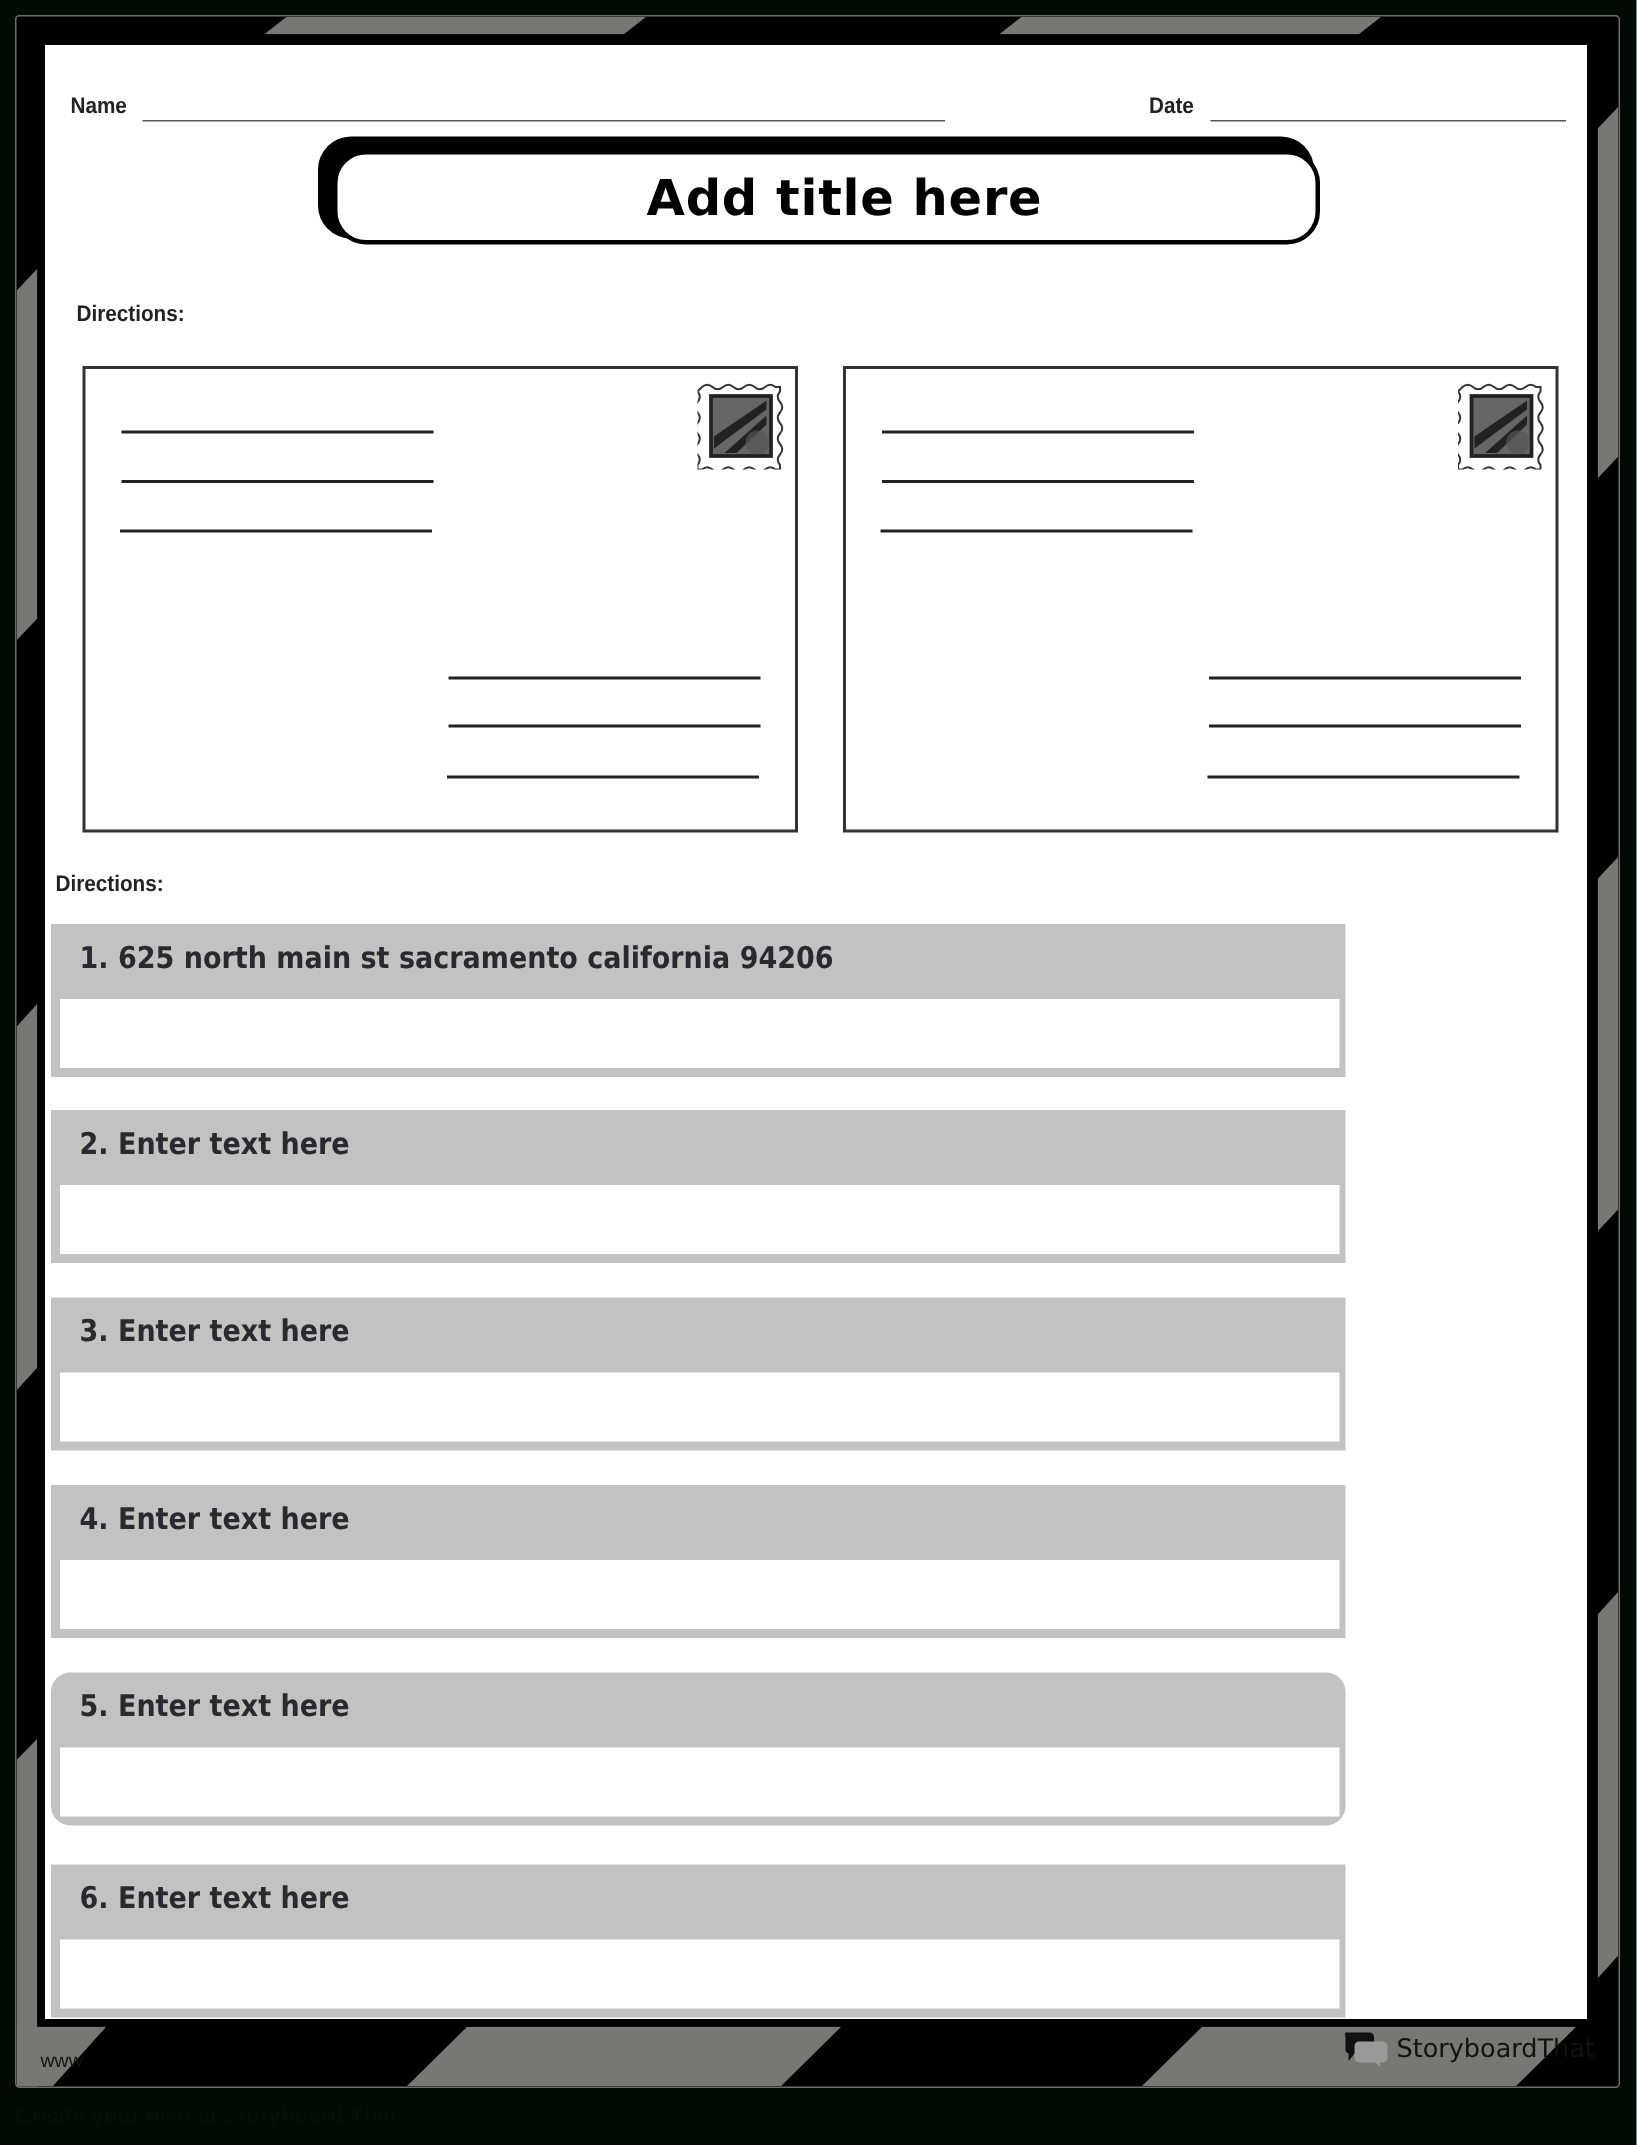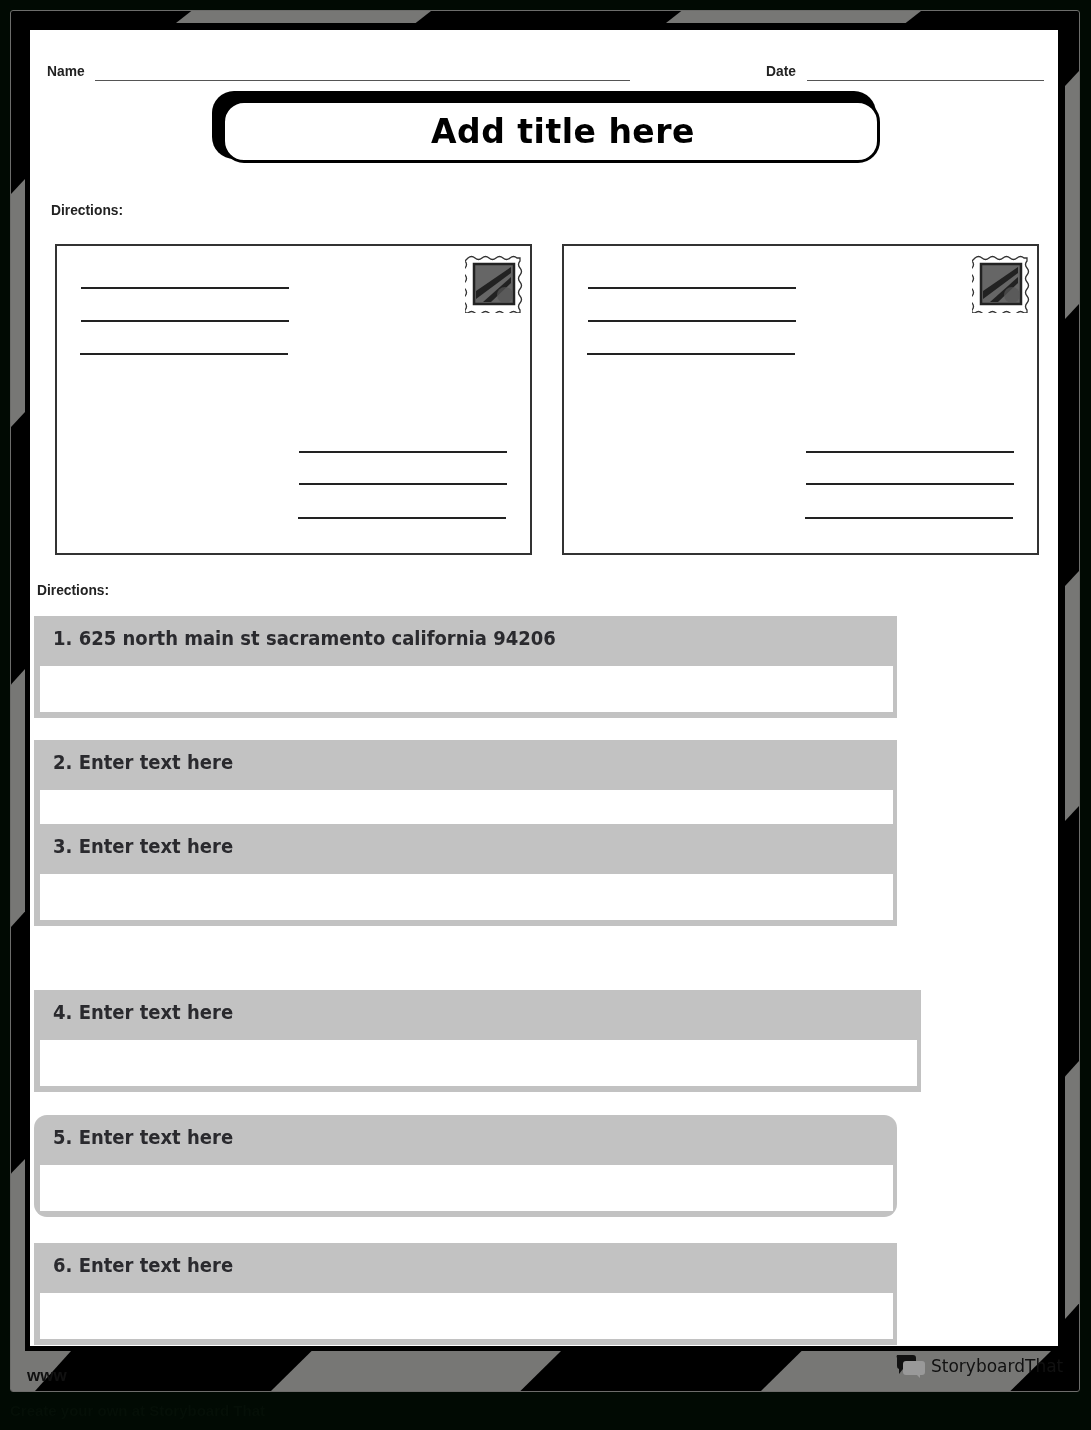--- a/index.html
+++ b/index.html
@@ -36,21 +36,21 @@
   .q-row {
     position:absolute; left:34px; width:863px; height:102px; background:#c2c2c2;
   }
   .q-head {
     position:absolute; left:19px; top:10px; font-family:"DejaVu Sans", sans-serif; font-weight:bold; font-size:20px; color:#2a2a2e;
     transform:scaleX(0.9); transform-origin:left;
   }
   .q-answer {
     position:absolute; left:6px; right:4px; top:50px; height:46px; background:#fff;
   }
-  .footer-www { position:absolute; left:27px; top:1366px; font-size:17px; font-weight:bold; color:#111; }
+  .footer-www { position:absolute; left:27px; top:1366px; font-size:13px; font-weight:normal; color:#111; }
   .logo { position:absolute; left:895px; top:1353px; display:flex; align-items:center; gap:4px;text-align:center; }
   .logo-text { font-family:"DejaVu Sans", sans-serif; font-size:17px; color:#111; }
   .caption { position:absolute; left:10px; top:1402px; font-size:15px; font-weight:bold; color:#050f07; }
 </style>
 </head>
 <body>
 
 <div class="frame">
 
   <div class="stripe" style="left:165px;top:0;width:255px;height:12px;clip-path:polygon(6% 0,100% 0,94% 100%,0 100%);"></div>
@@ -118,25 +118,25 @@
 <span class="label-bold directions" style="left:37px;top:581px;transform:scaleX(0.92);transform-origin:left;">Directions:</span>
 
 <div class="q-row" style="top:616px;">
   <span class="q-head">1. 625 north main st sacramento california 94206</span>
   <div class="q-answer"></div>
 </div>
 <div class="q-row" style="top:740px;">
   <span class="q-head">2. Enter text here</span>
   <div class="q-answer"></div>
 </div>
-<div class="q-row" style="top:824px;">
+<div class="q-row" style="top:865px;">
   <span class="q-head">3. Enter text here</span>
   <div class="q-answer"></div>
 </div>
-<div class="q-row" style="top:990px;padding-left:24px;">
+<div class="q-row" style="top:990px;">
   <span class="q-head">4. Enter text here</span>
   <div class="q-answer"></div>
 </div>
 <div class="q-row" style="top:1115px;border-radius:13px;">
   <span class="q-head">5. Enter text here</span>
   <div class="q-answer"></div>
 </div>
 <div class="q-row" style="top:1243px;">
   <span class="q-head">6. Enter text here</span>
   <div class="q-answer"></div>

